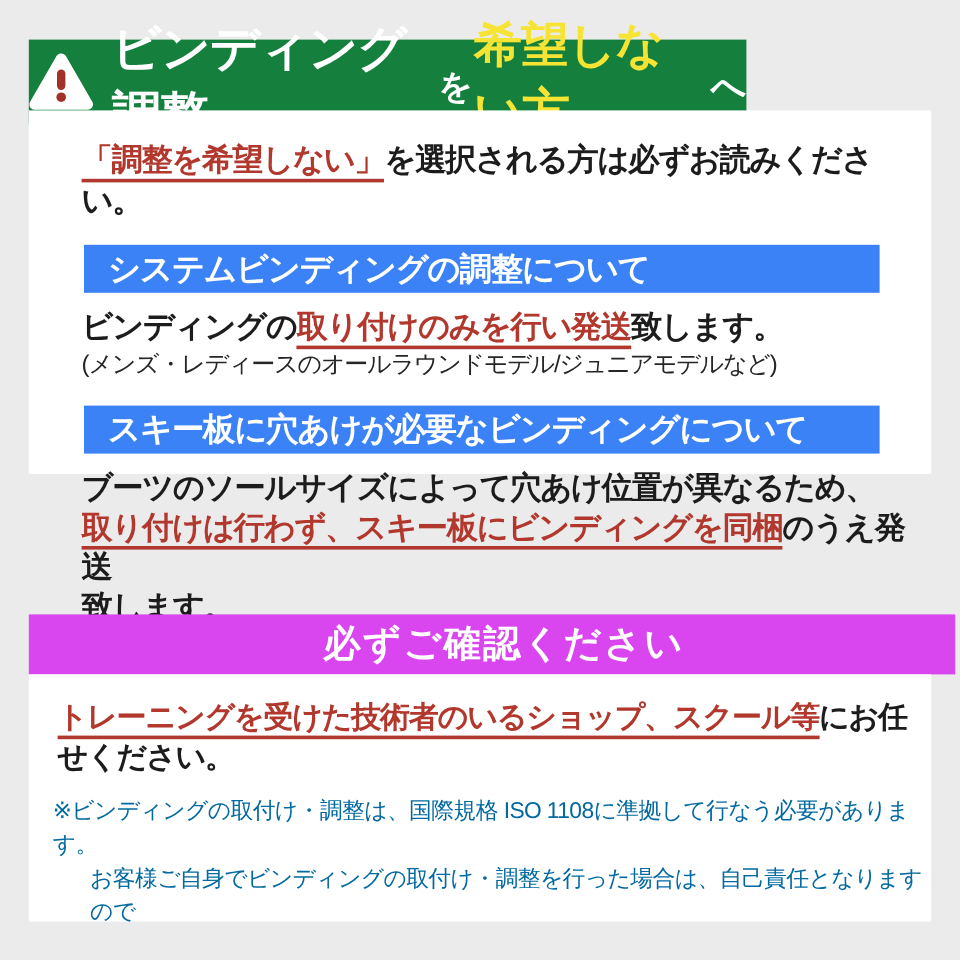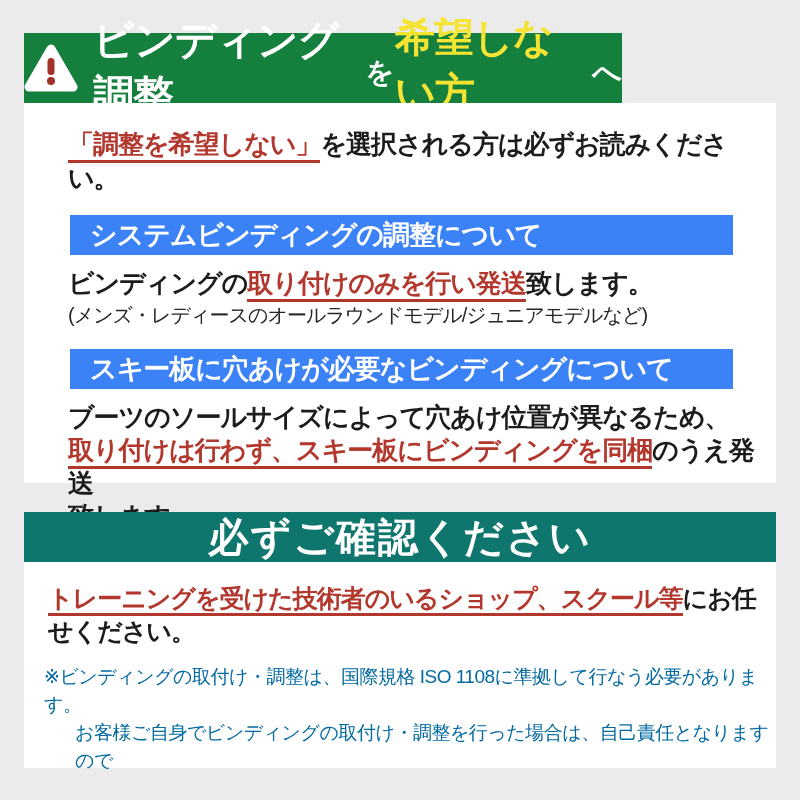--- a/index.html
+++ b/index.html
@@ -19,42 +19,42 @@
   .b-pre { color:#fff; font-weight:bold; font-size:41px; letter-spacing:-1px; }
   .b-particle { color:#fff; font-weight:bold; font-size:28px; padding-top:10px; margin:0 1px; }
   .b-hl {
     color:#f6e435; font-weight:bold; font-size:40px; letter-spacing:-1px;
     border-bottom:5px solid #e9a41f; padding-bottom:1px;
   }
   .b-suffix { color:#fff; font-weight:bold; font-size:29px; padding-top:10px; }
 
   
   .card { position:absolute; left:24px; width:752px; background:#ffffff; box-sizing:border-box; }
-  .card1 { top:103px; height:380px; }
+  .card1 { top:92px; height:303px; }
   .card2 { top:562px; height:206px; }
 
   .em { color:#b2382e; border-bottom:3px solid #b2382e; padding-bottom:1px; }
 
   .intro { padding:24px 0 0 44px; font-size:26px; font-weight:bold; line-height:34px; letter-spacing:-1px; }
 
   .redbar {
     margin:20px 0 0 46px; width:663px; height:40px; box-sizing:border-box;
     background:#3b82f6; color:#fff; font-size:27px; font-weight:bold;
     line-height:40px; padding-left:20px; letter-spacing:-1px;
   }
   .body { margin:12px 0 0 44px; font-size:26px; font-weight:bold; line-height:33px; letter-spacing:-1px; }
   .body.tight { margin-top:0; }
   .note { margin:2px 0 0 44px; font-size:20px; font-weight:normal; line-height:27px; color:#262626; letter-spacing:-1px; }
   .note2 { margin-top:0; }
 
   
   .graybar {
     position:absolute; left:24px; top:512px; width:752px; height:50px;
-    background:#0f766e; color:#fff; font-size:40px; font-weight:bold;
-    text-align:center; line-height:50px; letter-spacing:2px;
+    background:#d946ef; color:#fff; font-size:31px; font-weight:bold;
+    text-align:center; line-height:50px; letter-spacing:2px;padding-left:20px;
   }
 
   
   .body2 { margin:20px 0 0 24px; font-size:25px; font-weight:bold; line-height:33px; letter-spacing:-1px; }
   .body2.tight { margin-top:20px; }
   .notes { margin:15px 0 0 20px; }
   .note-line { font-size:19px; font-weight:normal; line-height:28px; color:#0369a1; letter-spacing:-0.5px; }
   .note-line.indent { padding-left:31px; }
 </style>
 </head>

